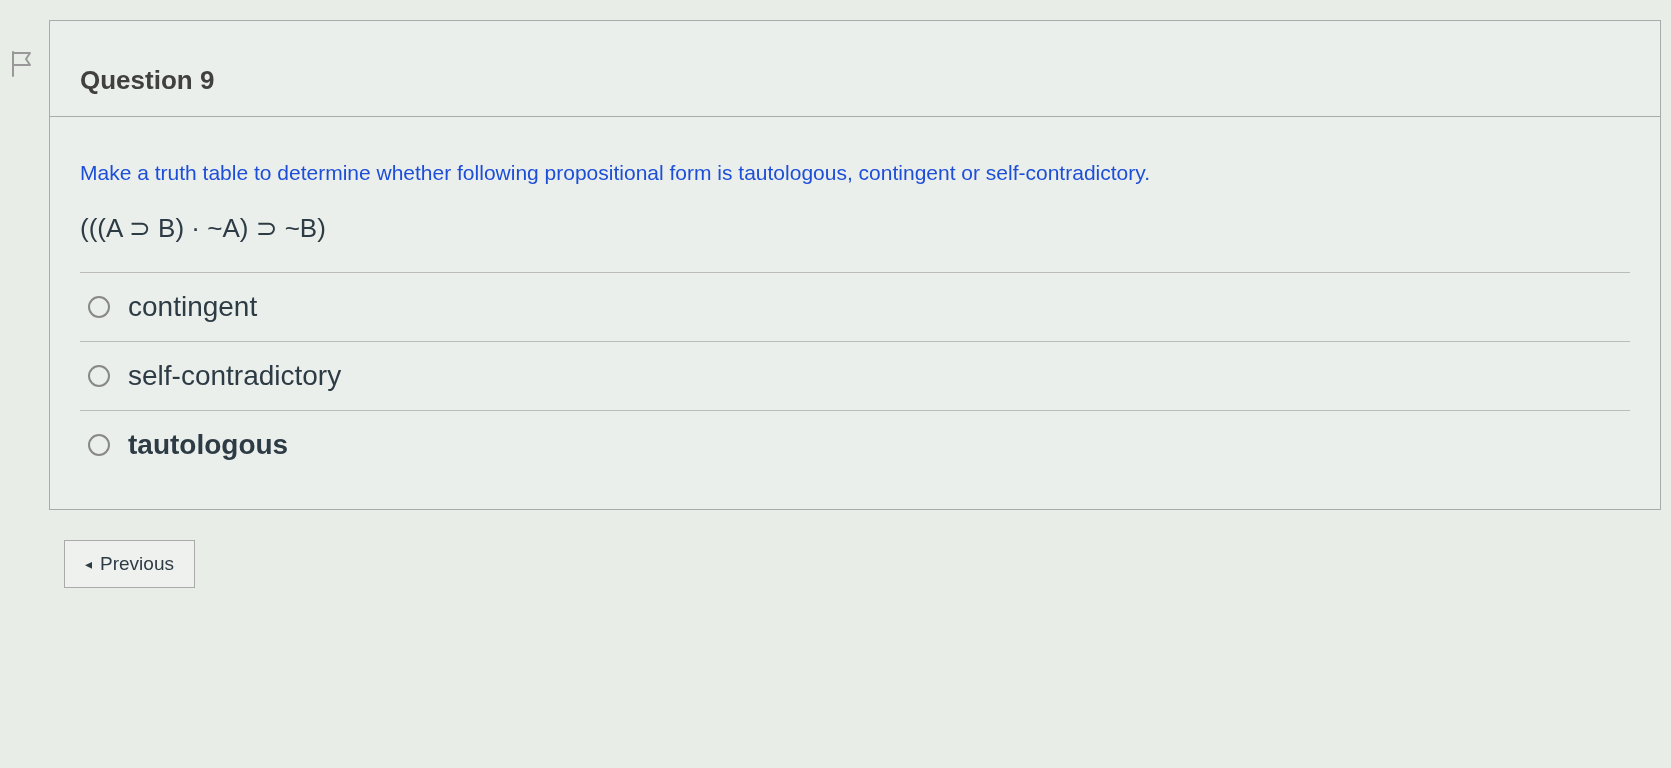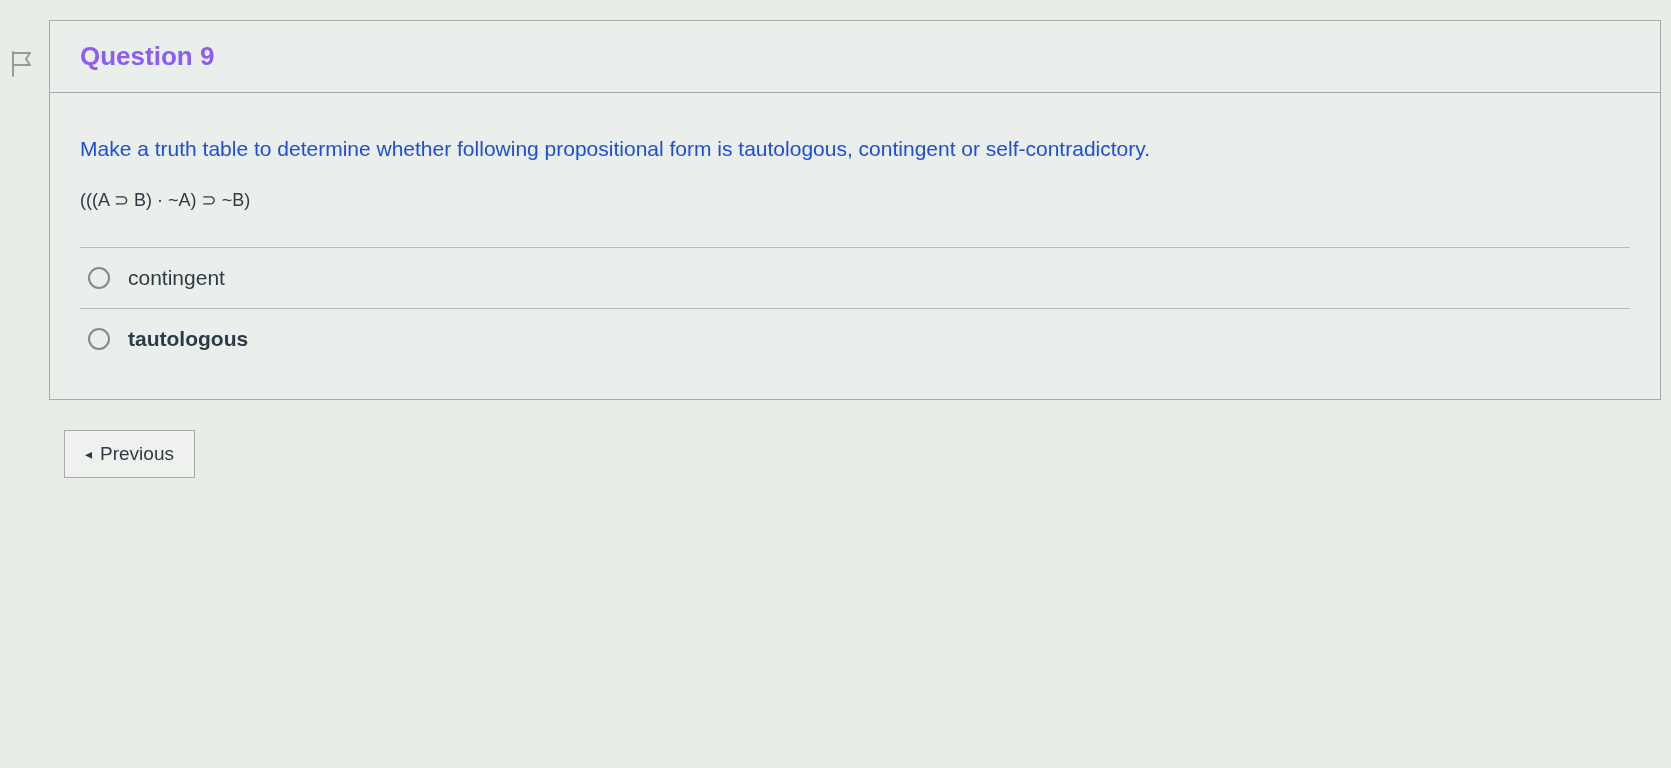--- a/index.html
+++ b/index.html
@@ -36,35 +36,36 @@
       border: 1px solid #aaa;
       background: rgba(255,255,255,0.15);
     }
     .question-header {
       padding: 20px 30px;
       border-bottom: 1px solid #aaa;
     }
     .question-title {
       font-size: 26px;
       font-weight: 700;
-      color: #8b5cf6;
+      color: #404040;
+      margin-top: 24px;
     }
     .question-body {
       padding: 40px 30px 30px 30px;
     }
     .prompt-text {
       font-size: 21px;
       color: #1d4ed8;
       margin-bottom: 24px;
       line-height: 1.5;
     }
     .formula-text {
-      font-size: 18px;
+      font-size: 26px;
       color: #2d3b45;
-      margin-bottom: 36px;
+      margin-bottom: 28px;
     }
     .options-list {
       border-top: 1px solid #bbb;
     }
     .option-row {
       display: flex;
       align-items: center;
       gap: 18px;
       padding: 18px 8px;
       border-bottom: 1px solid #bbb;
@@ -76,21 +77,21 @@
     }
     .radio-circle {
       width: 22px;
       height: 22px;
       border: 2px solid #888;
       border-radius: 50%;
       flex-shrink: 0;
       background: transparent;
     }
     .option-label {
-      font-size: 21px;
+      font-size: 28px;
       color: #2d3b45;
     }
     .nav-area {
       margin-top: 30px;
       padding-left: 54px;
     }
     .prev-button {
       display: inline-flex;
       align-items: center;
       gap: 8px;
@@ -122,20 +123,24 @@
     <div class="question-body">
       <div class="prompt-text">Make a truth table to determine whether following propositional form is tautologous, contingent or self-contradictory.</div>
       <div class="formula-text">(((A ⊃ B) · ~A) ⊃ ~B)</div>
       <div class="options-list">
         <label class="option-row">
           <span class="radio-circle"></span>
           <span class="option-label">contingent</span>
         </label>
         <label class="option-row">
           <span class="radio-circle"></span>
+          <span class="option-label">self-contradictory</span>
+        </label>
+        <label class="option-row">
+          <span class="radio-circle"></span>
           <span class="option-label">tautologous</span>
         </label>
       </div>
     </div>
   </div>
 </div>
 
 <div class="nav-area">
   <button class="prev-button">
     <span class="caret-left">◂</span>

